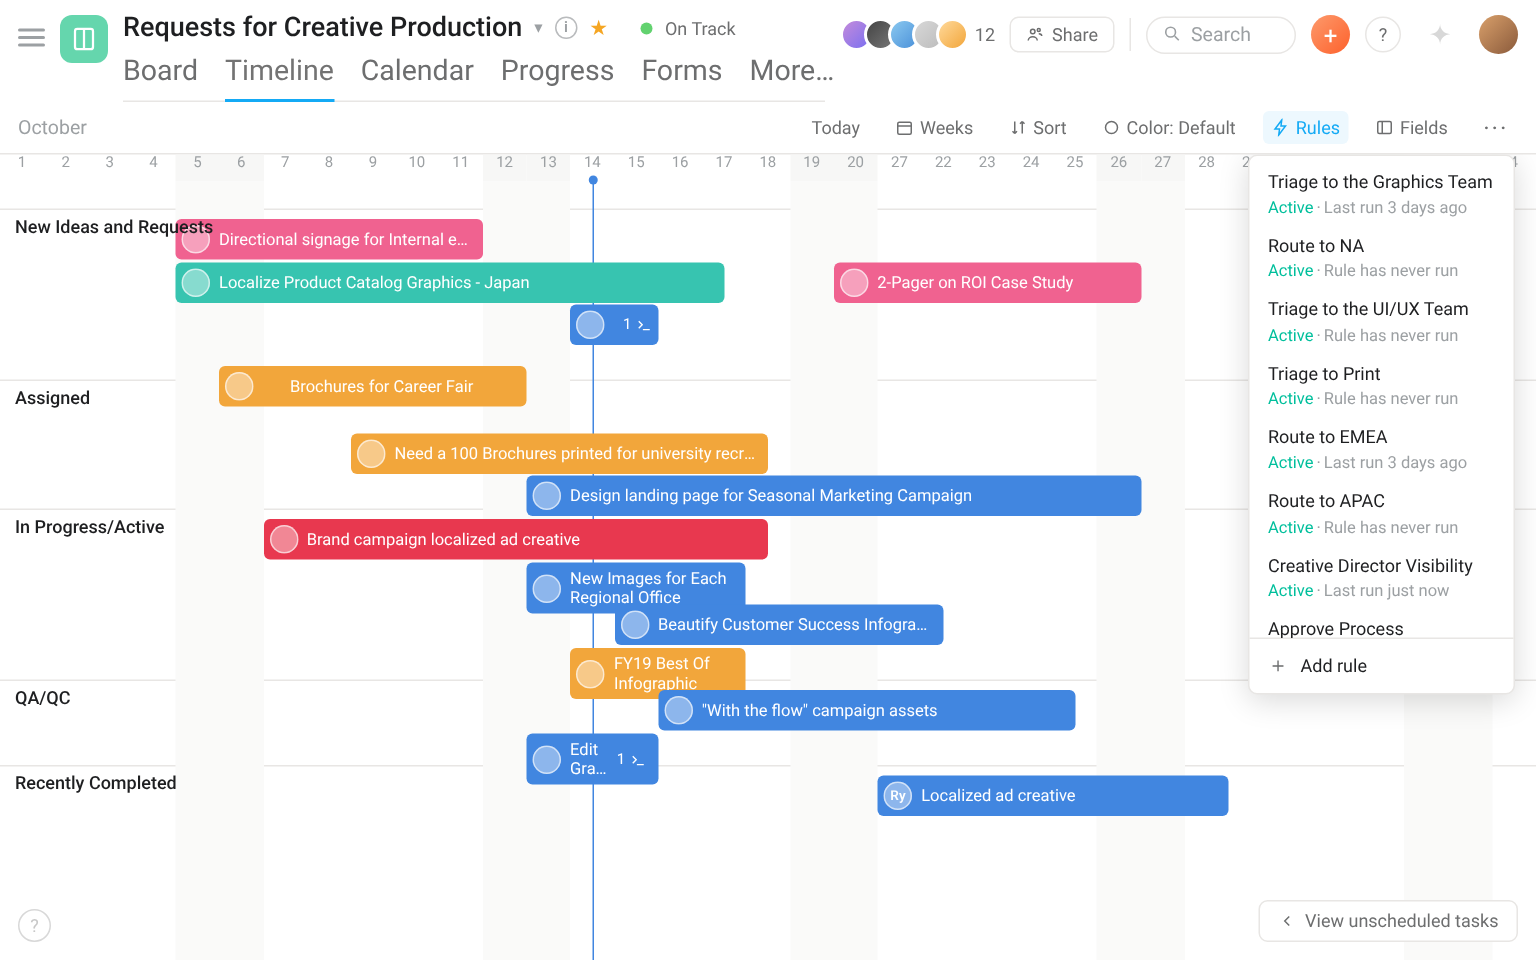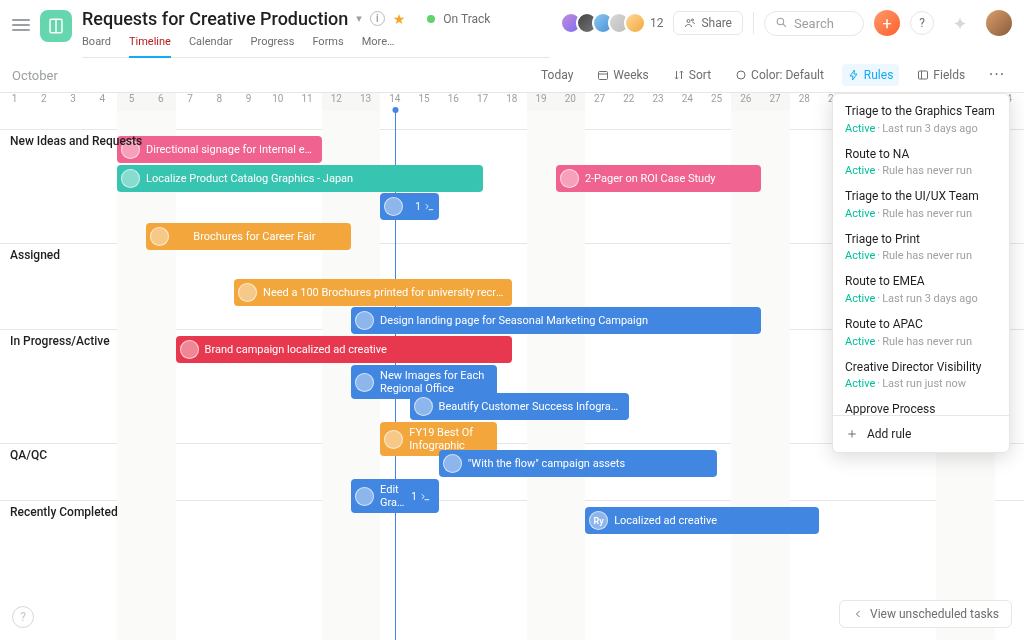--- a/index.html
+++ b/index.html
@@ -28,22 +28,22 @@
   .project-icon svg{width:18px;height:18px;stroke:#fff;fill:none;stroke-width:2;}
   .head-main{flex:1;min-width:0;}
   .title-row{display:flex;align-items:center;gap:8px;}
   .title{font-size:18px;font-weight:500;}
   .chev{color:#9ca0a3;font-size:11px;}
   .info-ic{width:15px;height:15px;border:1.5px solid #b9bbbd;border-radius:50%;display:flex;align-items:center;justify-content:center;font-size:10px;color:#9ca0a3;font-weight:600;}
   .star{color:#f5a623;font-size:14px;}
   .status-dot{width:8px;height:8px;border-radius:50%;background:#62d26f;display:inline-block;}
   .status-text{font-size:12px;color:var(--muted);}
   .tabs{display:flex;gap:18px;margin-top:6px;border-bottom:1px solid var(--border);margin-left:-0px;}
-  .tab{font-size:11px;color:var(--muted);padding:0 0 8px 0;cursor:pointer;}
-  .tab.active{color:#b91c1c;border-bottom:2px solid #14aaf5;margin-bottom:-1px;}
+  .tab{font-size:19px;color:var(--muted);padding:0 0 8px 0;cursor:pointer;}
+  .tab.active{color:#737373;border-bottom:2px solid #14aaf5;margin-bottom:-1px;}
   .top-right{display:flex;align-items:center;gap:10px;margin-top:2px;}
   .facepile{display:flex;align-items:center;}
   .av{width:22px;height:22px;border-radius:50%;border:2px solid #fff;margin-left:-6px;background:linear-gradient(135deg,#c48bdb,#7a6ff0);}
   .av:first-child{margin-left:0;}
   .av.c2{background:linear-gradient(135deg,#444,#777);}
   .av.c3{background:linear-gradient(135deg,#8bc9f0,#4a90d9);}
   .av.c4{background:linear-gradient(135deg,#d8d8d8,#bcbcbc);}
   .av.c5{background:linear-gradient(135deg,#ffd99a,#f2a63b);}
   .overflow-count{font-size:12px;color:var(--muted);margin-left:4px;}
   .share-btn{display:flex;align-items:center;gap:5px;font-size:12px;color:var(--muted);border:1px solid var(--border);padding:4px 10px;border-radius:6px;cursor:pointer;}
@@ -259,21 +259,21 @@
           <div class="bav"></div>
           <div class="txt">B f…</div>
           <div class="meta">
             <span>1</span>
             <svg viewBox="0 0 24 24">
               <polyline points="4 7 9 12 4 17"></polyline>
               <line x1="10" y1="19" x2="20" y2="19"></line>
             </svg>
           </div>
         </div>
-        <div class="bar" style="background: rgb(242, 166, 59); left: 146.286px; width: 204.8px; top: 93px; gap: 24px;">
+        <div class="bar" style="background: rgb(242, 166, 59); left: 146.286px; width: 204.8px; top: 104px; gap: 24px;">
           <div class="bav"></div>
           <div class="txt">Brochures for Career Fair</div>
         </div>
       </div>
       <div class="section" style="height: 86px;">
         <div class="section-label">Assigned</div>
         <div class="bar" style="background: rgb(242, 166, 59); left: 234.057px; width: 277.943px; top: 34.5px;">
           <div class="bav"></div>
           <div class="txt">Need a 100 Brochures printed for university recruiting</div>
         </div>

